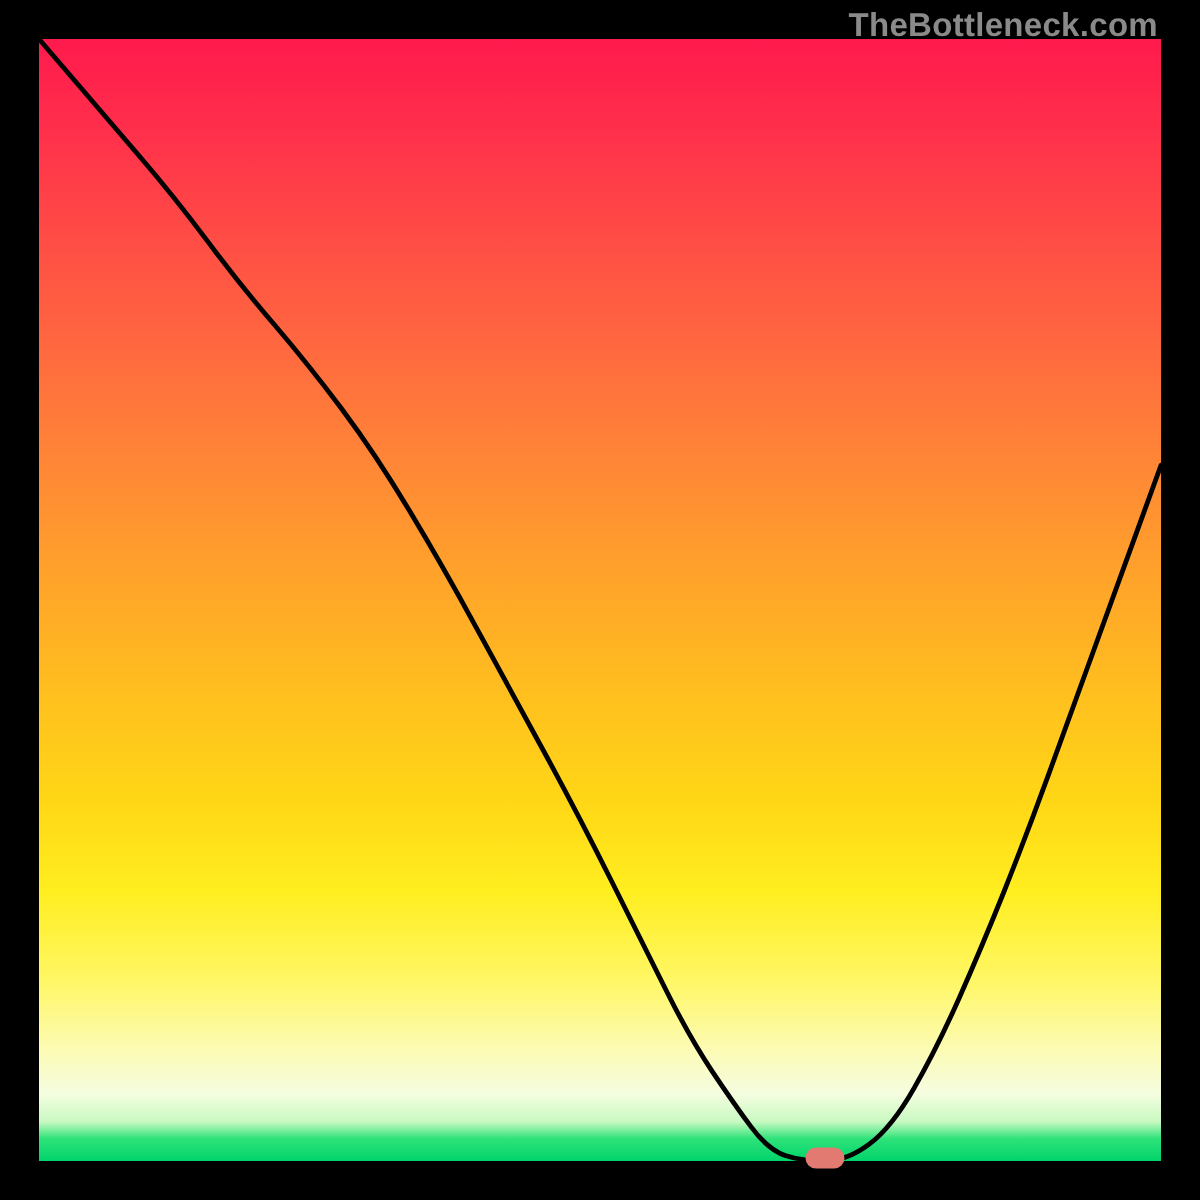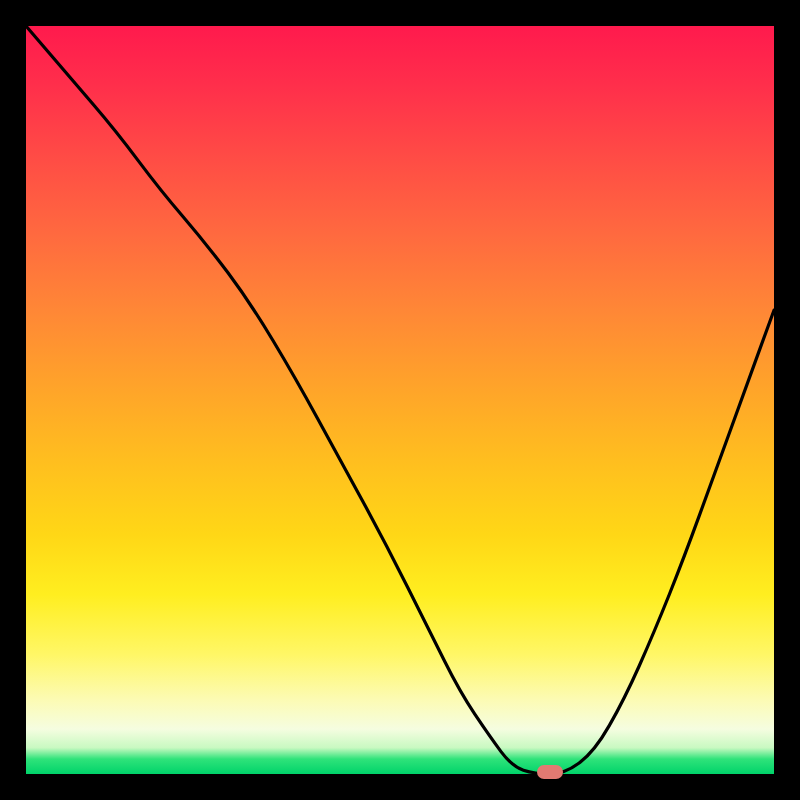--- a/index.html
+++ b/index.html
@@ -63,20 +63,21 @@
     width: 26px;
     height: 14px;
     background: #e37a72;
     border-radius: 7px;
   }
 </style>
 </head>
 <body>
 
 <div class="frame">
+  <div class="watermark">TheBottleneck.com</div>
 
   <div class="plot">
     <svg class="curve" viewBox="0 0 748 748" preserveAspectRatio="none">
       <path id="curve-path" d="M 0.0 0.0 Q 44.9 52.4 67.3 78.5 Q 89.8 104.7 112.2 134.6 Q 134.6 164.6 157.1 190.7 Q 179.5 216.9 202.0 246.8 Q 224.4 276.8 246.8 314.2 Q 269.3 351.6 291.7 392.7 Q 314.2 433.8 336.6 475.0 Q 359.0 516.1 381.5 561.0 Q 403.9 605.9 418.9 635.8 Q 433.8 665.7 448.8 688.2 Q 463.8 710.6 475.0 725.6 Q 486.2 740.5 497.4 744.3 Q 508.6 748.0 523.6 748.0 Q 538.6 748.0 553.5 736.8 Q 568.5 725.6 583.4 699.4 Q 598.4 673.2 613.4 639.5 Q 628.3 605.9 643.3 568.5 Q 658.2 531.1 673.2 489.9 Q 688.2 448.8 703.1 407.7 Q 718.1 366.5 733.0 325.4 T 748.0 284.2" fill="none" stroke="#000000" stroke-width="3.2" stroke-linejoin="round" stroke-linecap="round"></path>
     </svg>
     <div id="marker" class="marker" style="left: 510.6px; top: 739px; background: rgb(227, 122, 114);"></div>
   </div>
 </div>
 
 </body></html>

